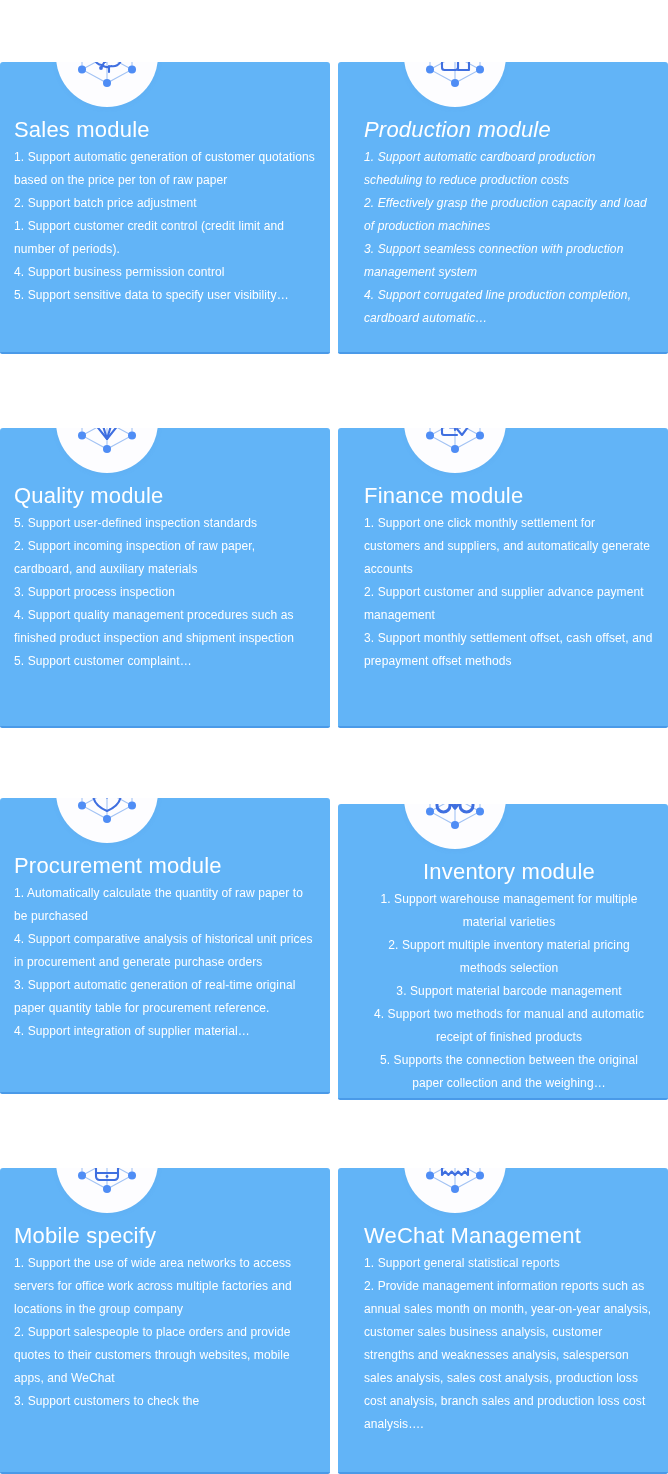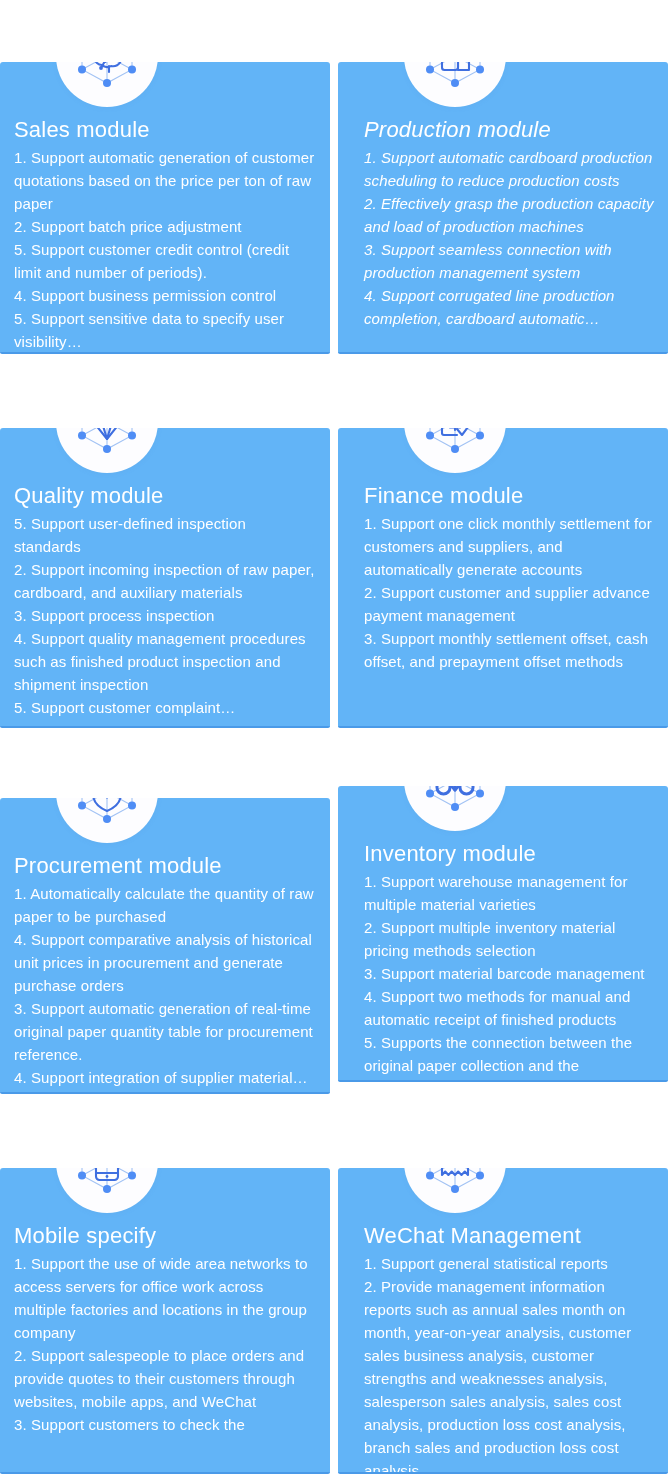--- a/index.html
+++ b/index.html
@@ -50,21 +50,21 @@
   .card.col-right .card-title { padding-left: 12px; }
   .card.col-right .card-body  { padding-left: 12px; }
 
   .card-body {
     margin: 0;
     padding: 0;
     list-style: none;
   }
   .card-body li {
     color: #ffffff;
-    font-size: 15px;
+    font-size: 12px;
     line-height: 23px;
     font-weight: 400;
     letter-spacing: 0.1px;
   }
 
   
   .icon-badge {
     position: absolute;
     top: 0px;
     width: 102px;
@@ -81,21 +81,21 @@
   .card.col-right .icon-badge { left: 66px; }
 
   .icon-badge svg { display: block; }
 
   
   #c0 { top: 62px;   height: 292px; }
   #c1 { top: 62px;   height: 292px; font-style: italic; }
   #c2 { top: 428px;  height: 300px; }
   #c3 { top: 428px;  height: 300px; }
   #c4 { top: 798px;  height: 296px; }
-  #c5 { top: 786px;  height: 296px; }
+  #c5 { top: 804px;  height: 296px; text-align: center; }
   #c6 { top: 1168px; height: 306px; }
   #c7 { top: 1168px; height: 306px; }
 
   #c0 .icon-badge, #c1 .icon-badge { top: -57px; }
   #c2 .icon-badge, #c3 .icon-badge { top: -57px; }
   #c4 .icon-badge, #c5 .icon-badge { top: -57px; }
   #c6 .icon-badge, #c7 .icon-badge { top: -57px; }
 
   .hex-line  { stroke: #93b9f2; stroke-width: 1.1; fill: none; opacity: .85; }
   .hex-node  { fill: #4f8df5; }
@@ -134,21 +134,21 @@
       <circle cx="43" cy="25" r="1.9"></circle>
             <circle cx="44" cy="40" r="1.9"></circle>
     </g>
   </svg>
       </div>
       <div class="card-inner">
         <div class="card-title">Sales module</div>
         <ul class="card-body">
           <li>1. Support automatic generation of customer quotations based on the price per ton of raw paper</li>
           <li>2. Support batch price adjustment</li>
-          <li>5. Support customer credit control (credit limit and number of periods).</li>
+          <li>1. Support customer credit control (credit limit and number of periods).</li>
           <li>4. Support business permission control</li>
           <li>5. Support sensitive data to specify user visibility…</li>
         </ul>
       </div>
     </div>
     <div class="card col-right" id="c1">
       <div class="icon-badge">
         <svg class="ico" width="72" height="72" viewBox="0 0 72 72">
     <g class="hex-line">
       <path d="M36 9 L61 22.5 L61 49.5 L36 63 L11 49.5 L11 22.5 Z"></path>

